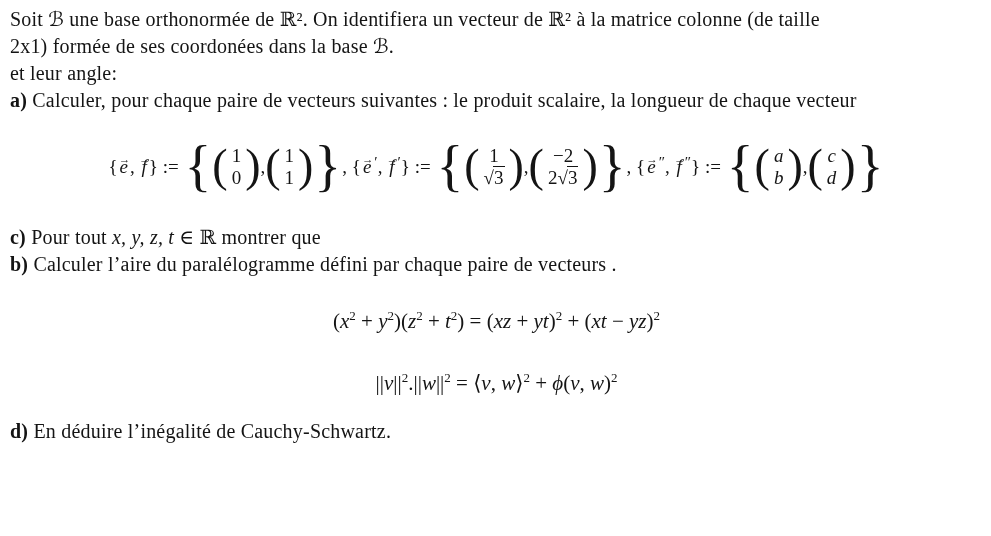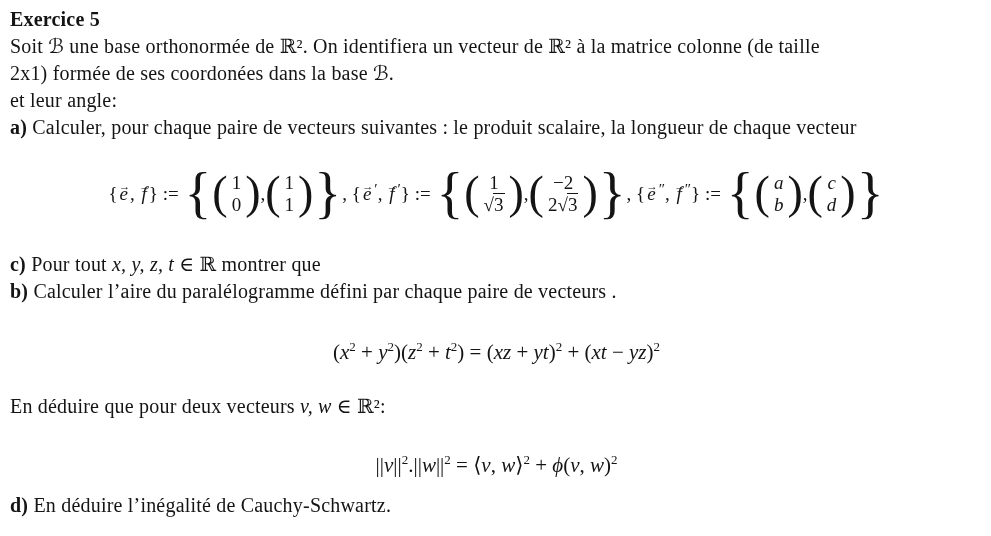--- a/index.html
+++ b/index.html
@@ -26,27 +26,27 @@
   .disp {
     text-align:center;
     white-space:nowrap;
   }
   .disp1 {
     height:82px; line-height:82px;
     margin-top:12px; margin-bottom:16px;
     font-size:19px;
   }
   .disp2 {
-    height:40px; line-height:44px;
-    margin-top:20px; margin-bottom:28px;
+    height:40px; line-height:35px;
+    margin-top:20px; margin-bottom:20px;
     font-size:21px;
   }
   .disp3 {
     height:40px; line-height:40px;
-    margin-top:20px; margin-bottom:12px;
+    margin-top:20px; margin-bottom:20px;
     font-size:21px;
   }
   sup.s2 { font-size:13px; letter-spacing:0; }
 
   
   .vec { position:relative; display:inline-block; font-style:italic; padding:0 2px; }
   .vec .arr {
     position:absolute; left:55%; top:-0.74em;
     transform:translateX(-50%);
     font-size:0.60em; font-style:normal; letter-spacing:0;
@@ -72,21 +72,20 @@
   }
   
   .sq   { white-space:nowrap; }
   .radi { border-top:1.5px solid currentColor; padding:0 1px 0 1px; margin-left:-1px; }
 </style>
 </head>
 <body>
 
 <div class="page">
 
-  <div class="line bold">Exercice 5</div>
 
   <div class="line">Soit ℬ une base orthonormée de ℝ². On identifiera un vecteur de ℝ² à la matrice colonne (de taille</div>
   <div class="line">2x1) formée de ses coordonées dans la base ℬ.</div>
 
   <div class="line">et leur angle:</div>
   <div class="line"><span class="bold">a)</span><span> Calculer, pour chaque paire de vecteurs suivantes : le produit scalaire, la longueur de chaque vecteur</span></div>
 
   <div class="disp disp1"><span>{</span><span class="vec"><span class="arr">→</span><span>e</span></span><span>, </span><span class="vec"><span class="arr">→</span><span>f</span></span><span>}</span><span> := </span><span class="bigb">{</span><span class="bigp">(</span><span class="col">
         <span>1</span>
         <span>0</span>
@@ -106,20 +105,19 @@
         <span>c</span>
         <span>d</span>
       </span><span class="bigp">)</span><span class="bigb">}</span></div>
 
   <div class="line"><span class="bold">c)</span><span> Pour tout </span><span class="it">x, y, z, t</span><span> ∈ ℝ montrer que</span></div>
 
   <div class="line"><span class="bold">b)</span><span> Calculer l’aire du paralélogramme défini par chaque paire de vecteurs .</span></div>
 
   <div class="disp disp2"><span>(</span><span class="it">x</span><sup class="s2">2</sup><span> + </span><span class="it">y</span><sup class="s2">2</sup><span>)(</span><span class="it">z</span><sup class="s2">2</sup><span> + </span><span class="it">t</span><sup class="s2">2</sup><span>) = (</span><span class="it">xz</span><span> + </span><span class="it">yt</span><span>)</span><sup class="s2">2</sup><span> + (</span><span class="it">xt</span><span> − </span><span class="it">yz</span><span>)</span><sup class="s2">2</sup></div>
 
-  <div class="line"><span>En déduire que pour deux vecteurs </span><span class="it">v, w</span><span> ∈ ℝ²:</span></div>
 
   <div class="disp disp3"><span>||</span><span class="it">v</span><span>||</span><sup class="s2">2</sup><span>.</span><span>||</span><span class="it">w</span><span>||</span><sup class="s2">2</sup><span> = </span><span>⟨</span><span class="it">v</span><span>, </span><span class="it">w</span><span>⟩</span><sup class="s2">2</sup><span> + </span><span class="it">ϕ</span><span>(</span><span class="it">v</span><span>, </span><span class="it">w</span><span>)</span><sup class="s2">2</sup></div>
 
 
   <div class="line"><span class="bold">d)</span><span> En déduire l’inégalité de Cauchy-Schwartz.</span></div>
 
 </div>
 
 </body></html>

